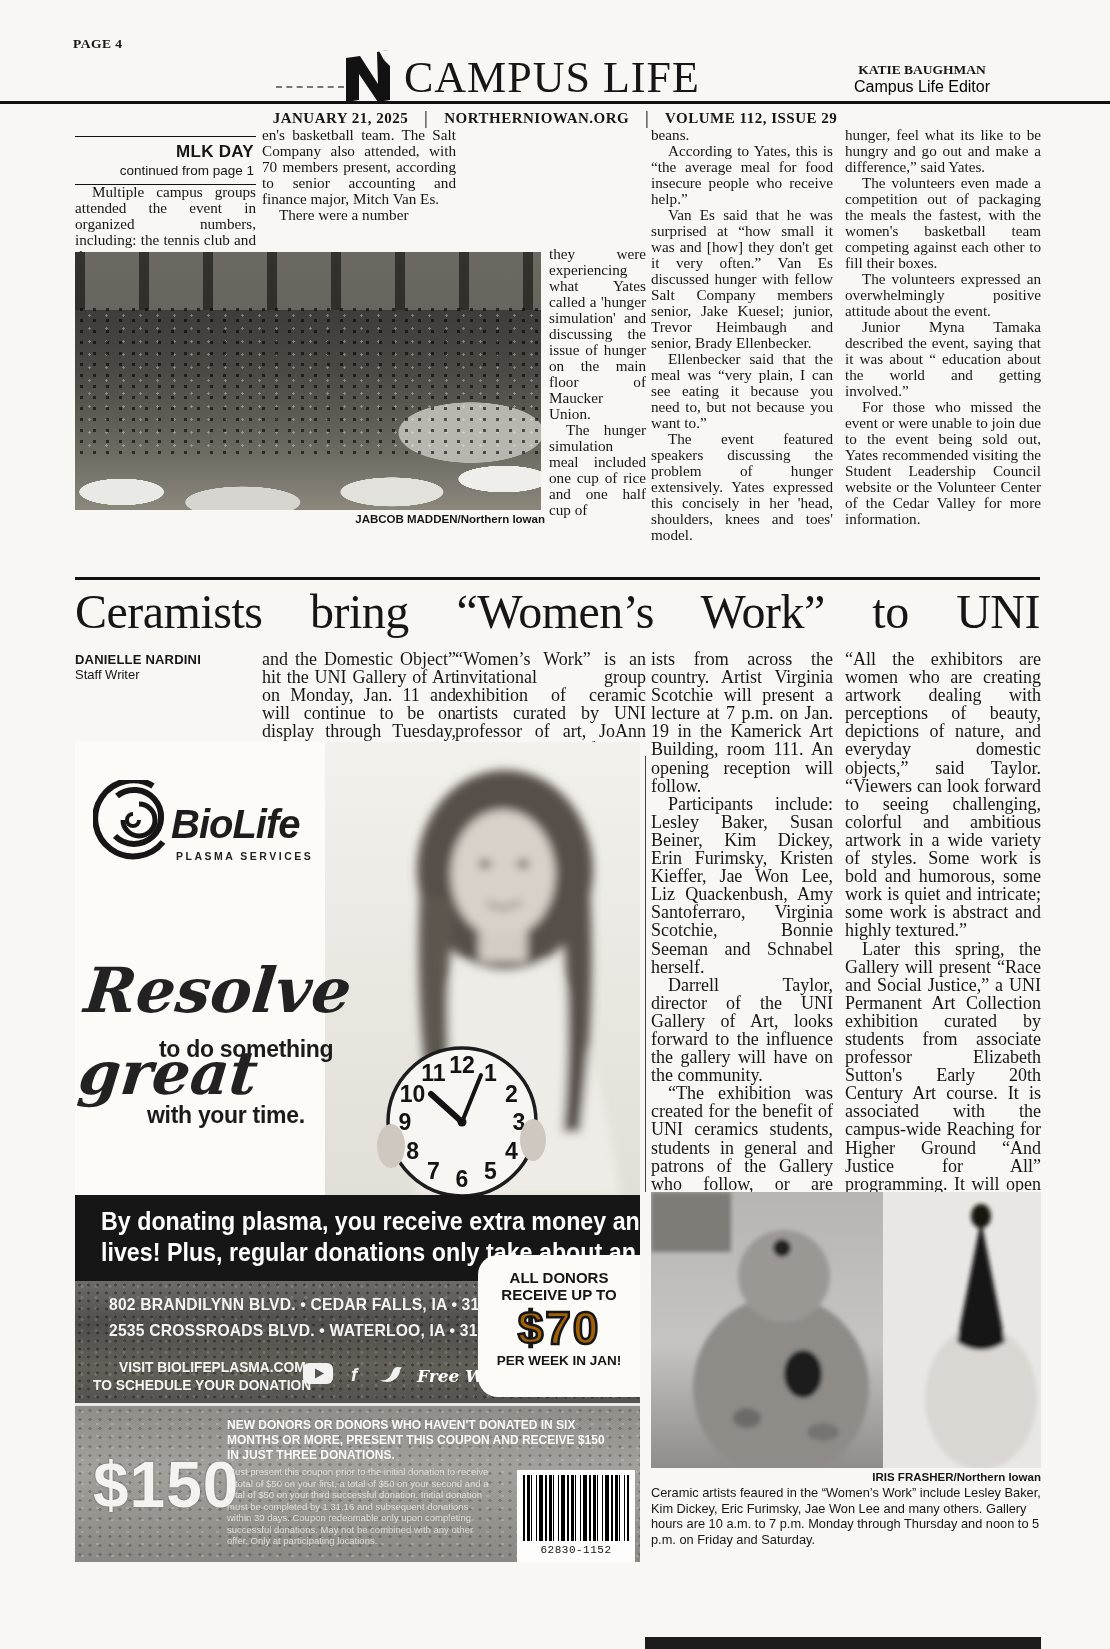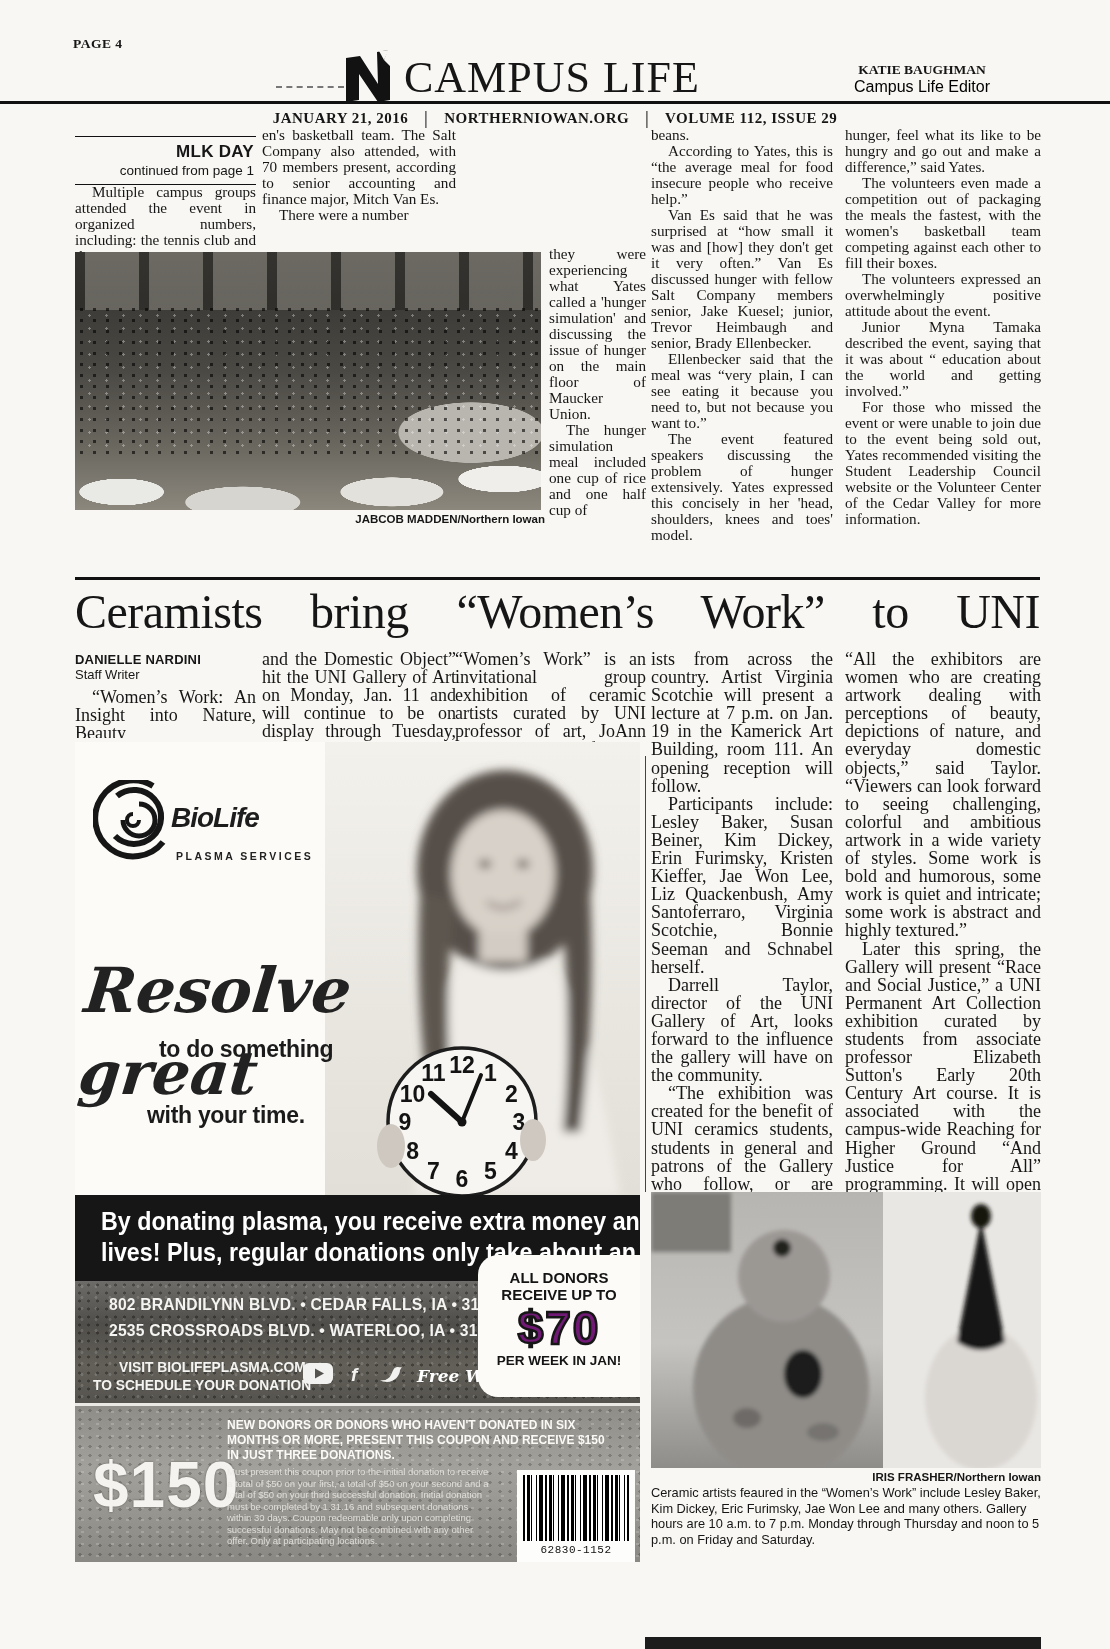--- a/index.html
+++ b/index.html
@@ -61,21 +61,21 @@
   .cer-headline { left:75px; top:584px; width:965px; font-size:48px; line-height:56px;
     white-space:nowrap; text-align:justify; text-align-last:justify; letter-spacing:-.5px; }
   .byline { left:75px; top:652px; width:181px; text-align:left; font-family:"Liberation Sans", sans-serif; }
   .byline-name { font-size:13px; font-weight:800; letter-spacing:.2px; }
   .byline-title { font-size:13px; }
   .vrule { left:645px; top:756px; width:1px; height:436px; background:#444; }
 
   
   .ad { left:75px; top:742px; width:565px; height:820px; background:#fbfaf7; overflow:hidden; }
   .ad-top { position:absolute; left:0; top:0; width:565px; height:453px; background:#fcfbf8; }
-  .biolife-text { position:absolute; left:96px; top:60px; font-size:28px; font-style:italic; font-weight:bold;
+  .biolife-text { position:absolute; left:96px; top:60px; font-size:40px; font-style:italic; font-weight:bold;
     font-family:"Liberation Sans", sans-serif; color:#1d1d1d; letter-spacing:-1px; }
   .plasma-sub { position:absolute; left:101px; top:108px; font-size:10.5px; font-weight:bold; letter-spacing:2.5px;
     font-family:"Liberation Sans", sans-serif; color:#222; }
   .script { font-family:"DejaVu Serif", serif; font-style:italic; font-weight:bold; color:#222; transform:skewX(-6deg); }
   .script1 { left:10px; top:212px; font-size:62px; }
   .script3 { left:4px; top:296px; font-size:60px; }
   .adsub { font-family:"Liberation Sans", sans-serif; font-weight:bold; color:#1b1b1b; font-size:23px; letter-spacing:-.3px; }
   .script2 { left:84px; top:294px; }
   .script4 { left:72px; top:360px; }
   .ad-banner { position:absolute; left:0; top:453px; width:565px; height:86px; background:#161616; color:#fff;
@@ -91,21 +91,21 @@
   .addr { position:absolute; left:34px; font-size:16.5px; letter-spacing:.2px; transform:scaleX(.95); transform-origin:left; white-space:nowrap; }
   .addr1 { top:14px; } .addr2 { top:40px; }
   .visit { position:absolute; left:44px; font-size:14.5px; white-space:nowrap; transform:scaleX(.95); transform-origin:left; }
   .visit1 { top:78px; } .visit2 { top:96px; left:18px; }
   .social { position:absolute; left:228px; top:82px; display:flex; align-items:center; gap:14px; }
   .freewifi { font-family:"DejaVu Serif", serif; font-style:italic; font-weight:bold; font-size:17px; color:#fff; }
   .donors-box { position:absolute; left:403px; top:513px; width:162px; height:142px; background:#fcfbf8;
     border-radius:20px 0 0 20px; text-align:center; font-family:"Liberation Sans", sans-serif; font-weight:bold; color:#141414;
     padding-top:14px; z-index:3; }
   .donors-l1 { font-size:15px; } .donors-l2 { font-size:15px; }
-  .donors-amt { font-size:46px; line-height:50px; color:#701a75; -webkit-text-stroke:2.5px #161616; letter-spacing:2px; }
+  .donors-amt { font-size:46px; line-height:50px; color:#a16207; -webkit-text-stroke:2.5px #161616; letter-spacing:2px; }
   .donors-l3 { font-size:13.5px; }
   .ad-coupon { position:absolute; left:0; top:661px; width:565px; height:159px;
     background:linear-gradient(180deg,#8f8d88 0%,#a3a19b 40%,#8a8882 100%); border-top:3px solid #e9e8e4;
     font-family:"Liberation Sans", sans-serif; color:#f4f3f0; }
   .ad-coupon .tex { position:absolute; inset:0;
     background-image:radial-gradient(#00000033 1.6px, transparent 1.8px), radial-gradient(#ffffff2e 1.5px, transparent 1.7px);
     background-size:10px 9px, 15px 12px; }
   .coupon-amt { position:absolute; left:18px; top:42px; font-size:64px; font-weight:800; color:#f4f3ef;
     text-shadow:0 0 2px #55534e; letter-spacing:1px; }
   .coupon-head { position:absolute; left:152px; top:12px; width:398px; font-size:12.5px; font-weight:800; line-height:15px;
@@ -138,21 +138,21 @@
       <path d="M35 1 L45 0 L40 10 Z" fill="#f8f7f3"></path>
     </svg>
   </div>
   <div class="abs masthead">CAMPUS LIFE</div>
   <div class="abs editor-block">
     <div class="editor-name">KATIE BAUGHMAN</div>
     <div class="editor-title">Campus Life Editor</div>
   </div>
   <div class="abs header-rule"></div>
   <div class="abs dateline">
-    <span>JANUARY 21, 2016</span><span class="sep">|</span><span>NORTHERNIOWAN.ORG</span><span class="sep">|</span><span>VOLUME 112, ISSUE 29</span>
+    <span>JANUARY 21, 2025</span><span class="sep">|</span><span>NORTHERNIOWAN.ORG</span><span class="sep">|</span><span>VOLUME 112, ISSUE 29</span>
   </div>
 
   <div class="abs slug-box sans">
     <div class="slug-title">MLK DAY</div>
     <div class="slug-cont">continued from page 1</div>
   </div>
   <div class="abs col" style="left:75px; top:184px; width:181px; height:68px;">
       <p>Multiple campus groups attended the event in organized numbers, including: the tennis club and the wom-</p>
     </div>
   <div class="abs col cf" style="left:262px; top:127px; width:194px; height:136px;">
@@ -182,23 +182,20 @@
       <p>Junior Myna Tamaka described the event, saying that it was about “ education about the world and getting involved.”</p>
       <p>For those who missed the event or were unable to join due to the event being sold out, Yates recommended visiting the Student Leadership Council website or the Volunteer Center of the Cedar Valley for more information.</p>
     </div>
 
   <div class="abs cer-rule"></div>
   <div class="abs cer-headline">Ceramists bring “Women’s Work” to UNI</div>
   <div class="abs byline">
     <div class="byline-name">DANIELLE NARDINI</div>
     <div class="byline-title">Staff Writer</div>
   </div>
-  <div class="abs col c-col" style="left:75px; top:688px; width:181px; height:50px;">
-      <p>“Women’s Work: An Insight into Nature, Beauty</p>
-    </div>
   <div class="abs col c-col cf" style="left:262px; top:650px; width:194px; height:92px;">
       <p>and the Domestic Object” hit the UNI Gallery of Art on Monday, Jan. 11 and will continue to be on display through Tuesday, March. 1.</p>
     </div>
   <div class="abs col c-col cf" style="left:455px; top:650px; width:191px; height:92px;">
       <p>“Women’s Work” is an invitational group exhibition of ceramic artists curated by UNI professor of art, JoAnn Schnabel, and features art-</p>
     </div>
   <div class="abs col c-col cf" style="left:651px; top:650px; width:182px; height:544px;">
       <p>ists from across the country. Artist Virginia Scotchie will present a lecture at 7 p.m. on Jan. 19 in the Kamerick Art Building, room 111. An opening reception will follow.</p>
       <p>Participants include: Lesley Baker, Susan Beiner, Kim Dickey, Erin Furimsky, Kristen Kieffer, Jae Won Lee, Liz Quackenbush, Amy Santoferraro, Virginia Scotchie, Bonnie Seeman and Schnabel herself.</p>
       <p>Darrell Taylor, director of the UNI Gallery of Art, looks forward to the influence the gallery will have on the community.</p>

